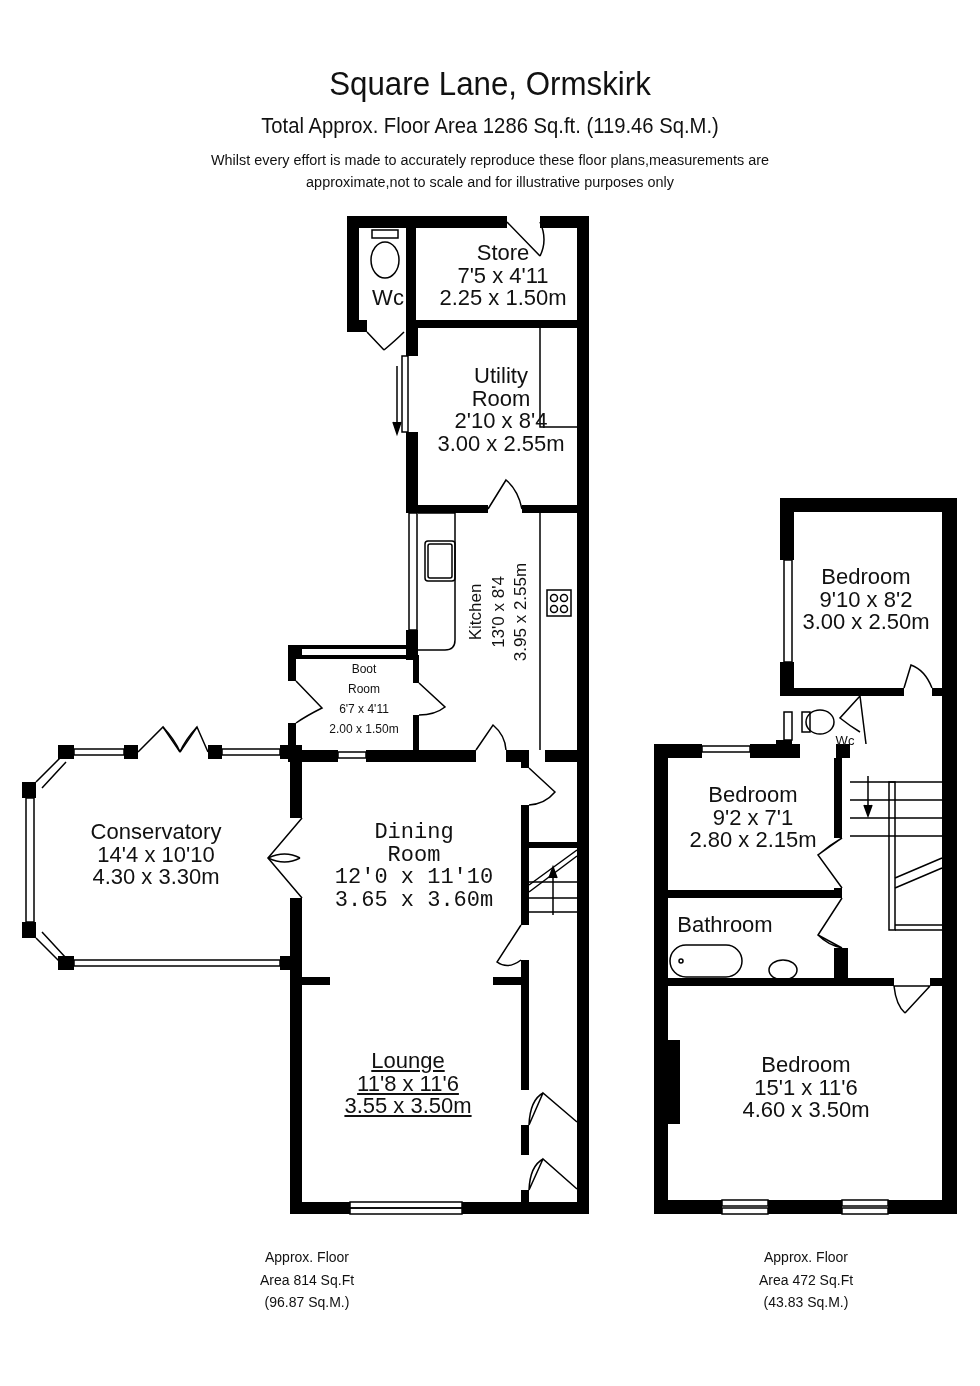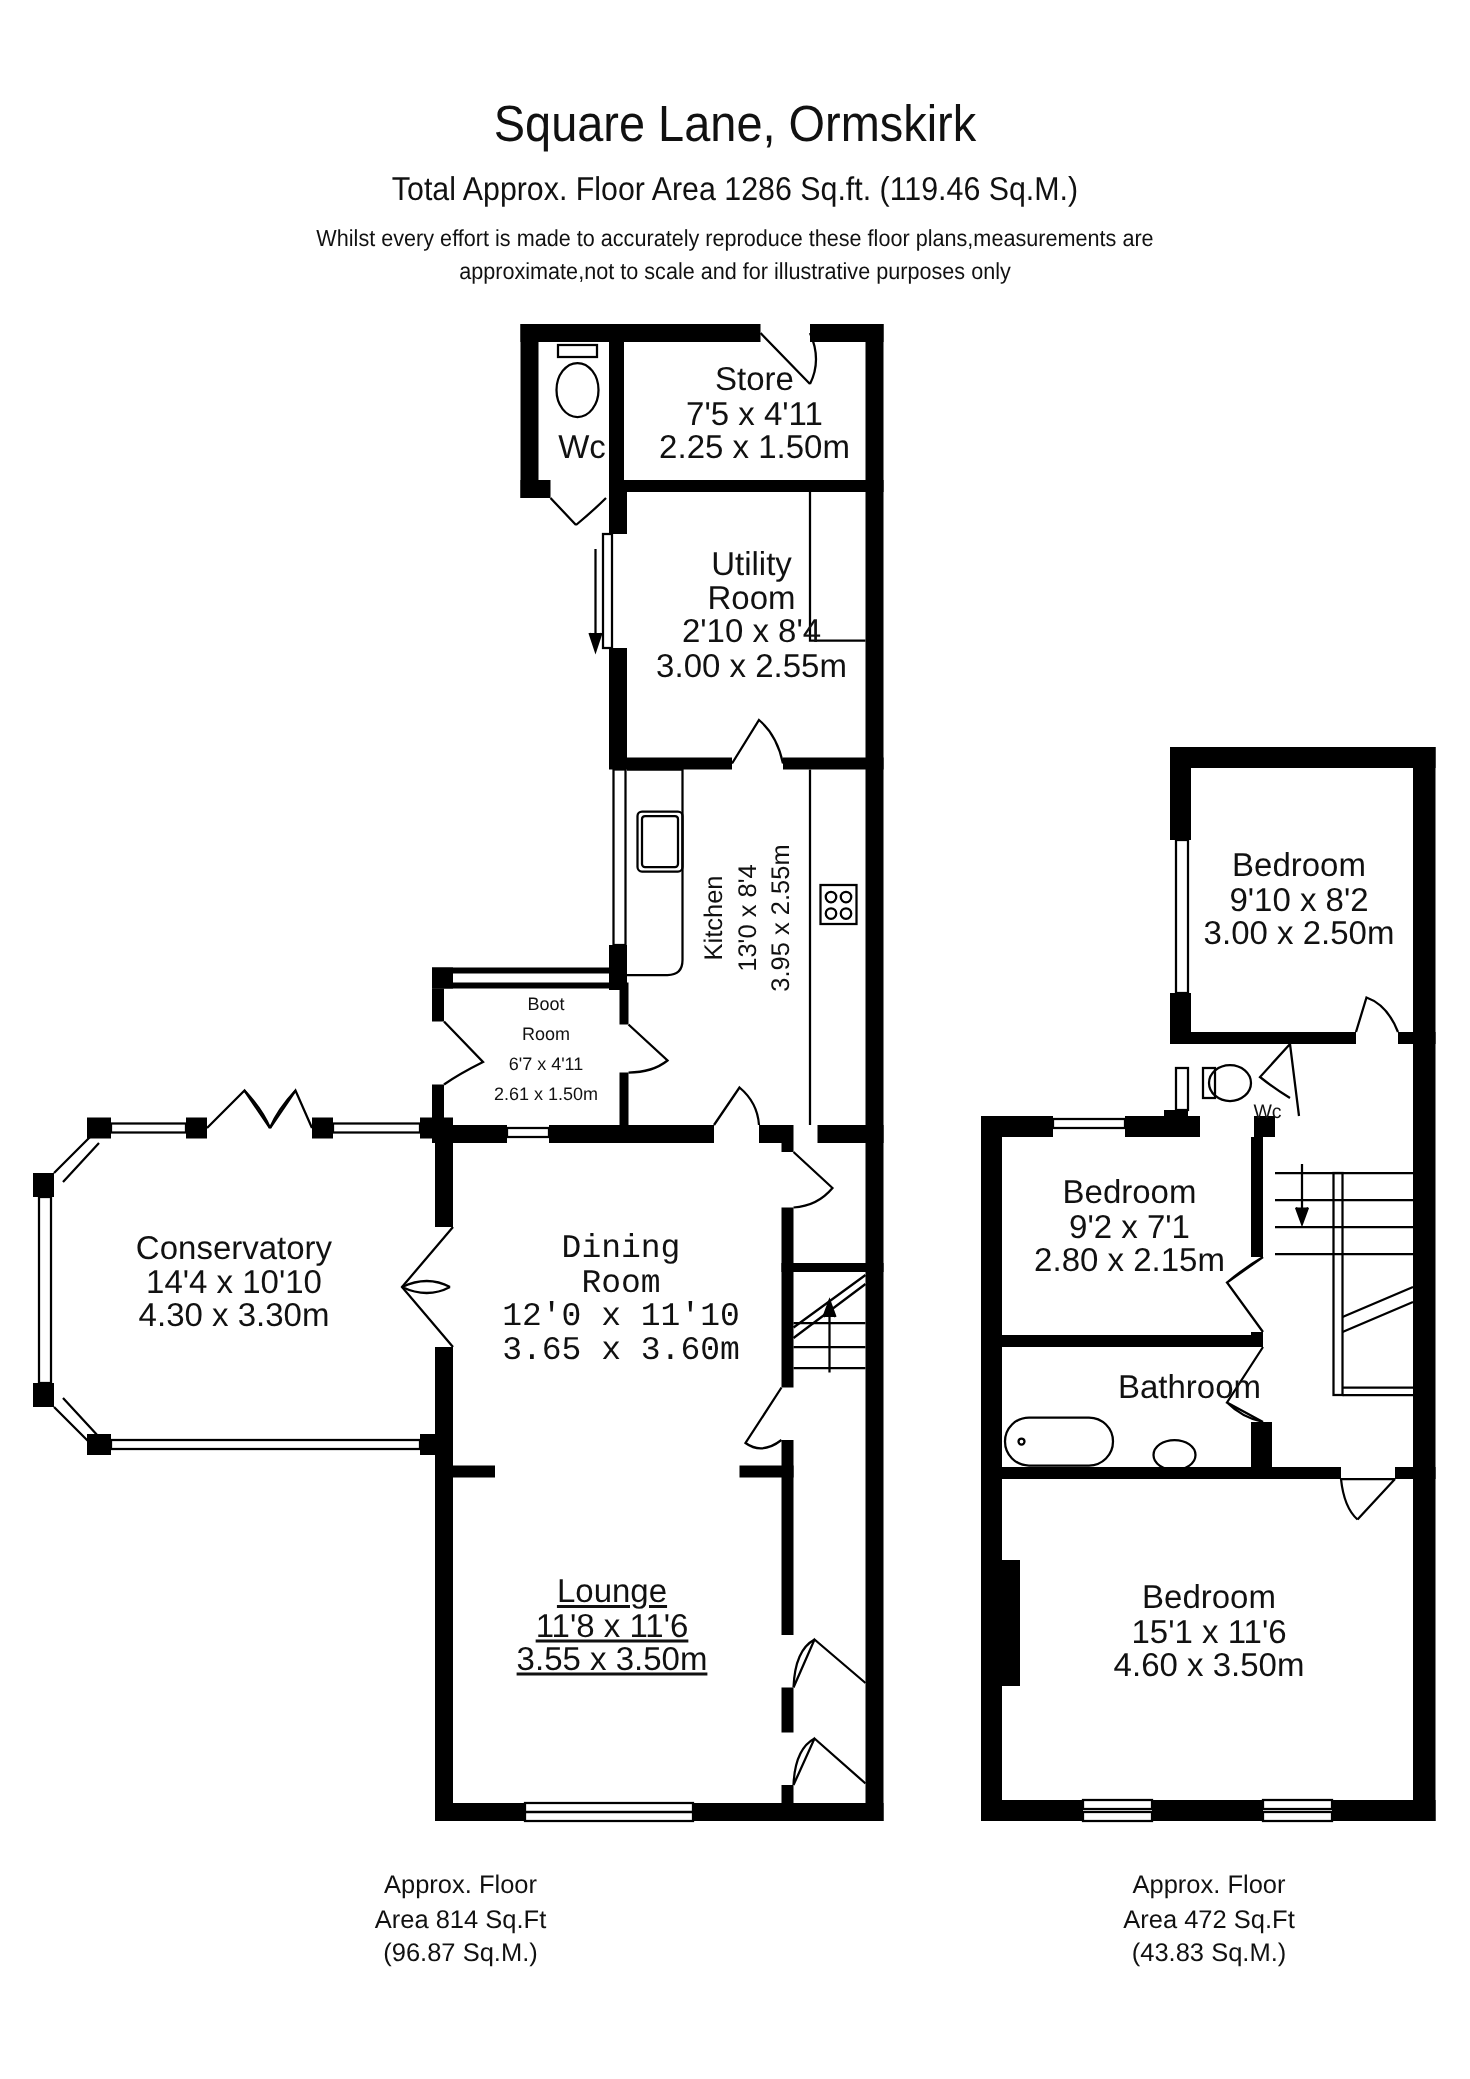--- a/index.html
+++ b/index.html
@@ -5,21 +5,21 @@
   html, body { margin:0; padding:0; background:#ffffff; }
   body { width:980px; height:1386px; position:relative; overflow:hidden;
          font-family:"Liberation Sans", "DejaVu Sans", sans-serif; color:#111; }
   .hdr { position:absolute; left:0; width:980px; text-align:center; }
   #title { top:64px; font-size:34px; transform:scaleX(0.92); }
   #subtitle { top:113px; font-size:22px; transform:scaleX(0.92); }
   #disc1 { top:151px; font-size:15.5px; transform:scaleX(0.93); }
   #disc2 { top:173px; font-size:15.5px; transform:scaleX(0.93); }
   svg#plan { position:absolute; left:0; top:0; }
   .lbl { position:absolute; text-align:center; font-size:22px; line-height:22.5px; white-space:nowrap; transform:translateX(-50%); }
-  .foot { position:absolute; text-align:center; font-size:17px; line-height:22.5px; white-space:nowrap; transform:translateX(-50%); }
+  .foot { position:absolute; text-align:center; font-size:14px; line-height:22.5px; white-space:nowrap; transform:translateX(-50%); }
   .vert { position:absolute; font-size:17px; line-height:22.5px; text-align:center; white-space:nowrap;
           transform:translate(-50%,-50%) rotate(-90deg); }
 </style>
 </head>
 <body>
 
 <div class="hdr" id="title">Square Lane, Ormskirk</div>
 <div class="hdr" id="subtitle">Total Approx. Floor Area 1286 Sq.ft. (119.46 Sq.M.)</div>
 <div class="hdr" id="disc1">Whilst every effort is made to accurately reproduce these floor plans,measurements are</div>
 <div class="hdr" id="disc2">approximate,not to scale and for illustrative purposes only</div>
@@ -221,21 +221,21 @@
 </div>
 <div class="vert" style="left:499px; top:612px;">
   <div>Kitchen</div>
   <div>13'0 x 8'4</div>
   <div>3.95 x 2.55m</div>
 </div>
 <div class="lbl" style="left:364px; top:659px; font-size:12px; line-height:20px;">
   <div>Boot</div>
   <div>Room</div>
   <div>6'7 x 4'11</div>
-  <div>2.61 x 1.50m</div>
+  <div>2.00 x 1.50m</div>
 </div>
 <div class="lbl" style="left:156px; top:821px;">
   <div>Conservatory</div>
   <div>14'4 x 10'10</div>
   <div>4.30 x 3.30m</div>
 </div>
 <div class="lbl" style="left:414px; top:822px;font-family:Liberation Mono, monospace;">
   <div>Dining</div>
   <div>Room</div>
   <div>12'0 x 11'10</div>
@@ -253,21 +253,21 @@
   <div>3.00 x 2.50m</div>
 </div>
 <div class="lbl" style="left:845px; top:733px; font-size:13px; line-height:16px;">
   <div>Wc</div>
 </div>
 <div class="lbl" style="left:753px; top:784px;">
   <div>Bedroom</div>
   <div>9'2 x 7'1</div>
   <div>2.80 x 2.15m</div>
 </div>
-<div class="lbl" style="left:793px; top:914px;">
+<div class="lbl" style="left:725px; top:914px;">
   <div>Bathroom</div>
 </div>
 <div class="lbl" style="left:806px; top:1054px;">
   <div>Bedroom</div>
   <div>15'1 x 11'6</div>
   <div>4.60 x 3.50m</div>
 </div>
 
 <div class="foot" style="left:307px; top:1246px;">
   <div>Approx. Floor</div>

